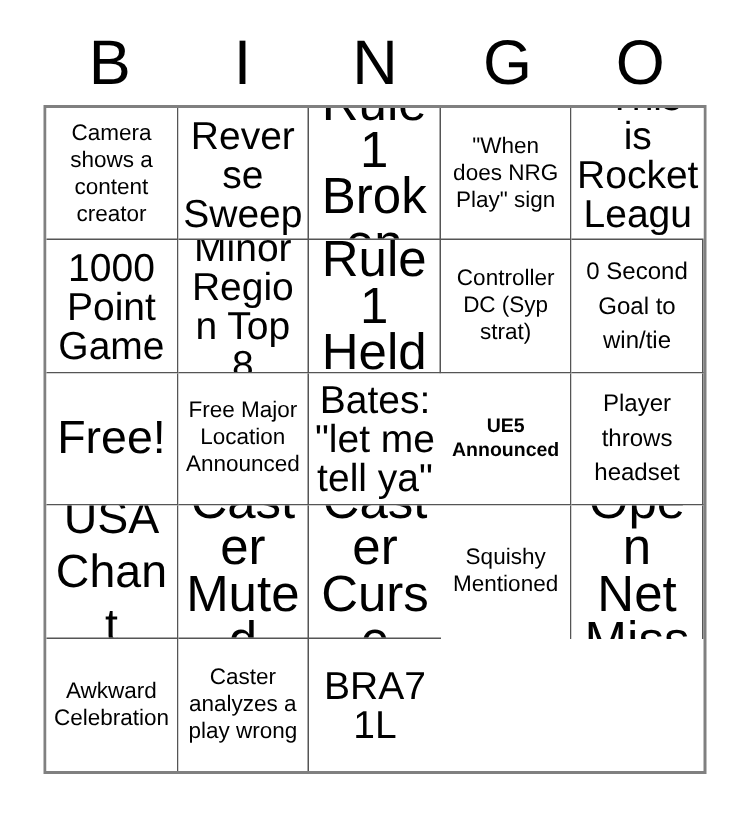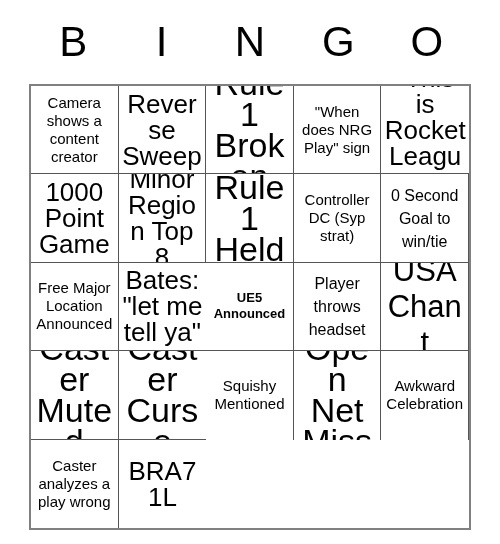--- a/index.html
+++ b/index.html
@@ -56,21 +56,20 @@
     height: 446px;
     box-sizing: border-box;
     border-top: 2px solid #808080;
     border-left: 2px solid #808080;
     border-right: 2px solid #808080;
     border-bottom: 2px solid #808080;
     display: grid;
     grid-template-columns: repeat(5, 1fr);
     grid-template-rows: repeat(5, 1fr);
     background: #ffffff;
-    margin-top: 14px;
   }
 
   .cell {
     box-sizing: border-box;
     border-right: 1.5px solid #555555;
     border-bottom: 1.5px solid #555555;
     display: flex;
     align-items: center;
     justify-content: center;
     padding: 1px 3px;
@@ -138,20 +137,23 @@
       <span class="cell-text fs-xl">Rule 1 Held</span>
     </div>
     <div class="cell">
       <span class="cell-text fs-s">Controller DC (Syp strat)</span>
     </div>
 
     <div class="cell">
       <span class="cell-text fs-m">0 Second Goal to win/tie</span>
     </div>
     <div class="cell">
+      <span class="cell-text fs-xxl">Free!</span>
+    </div>
+    <div class="cell">
       <span class="cell-text fs-s">Free Major Location Announced</span>
     </div>
     <div class="cell col-last">
       <span class="cell-text fs-l">Bates: "let me tell ya"</span>
     </div>
 
     <div class="cell">
       <span class="cell-text fs-xs">UE5 Announced</span>
     </div>
     <div class="cell">

